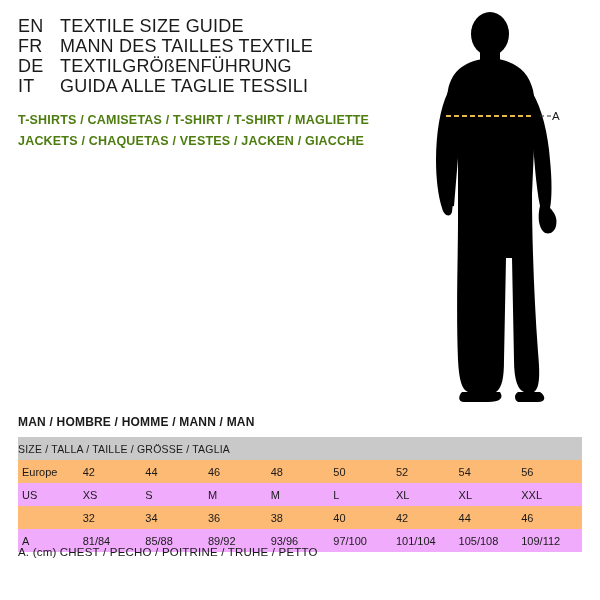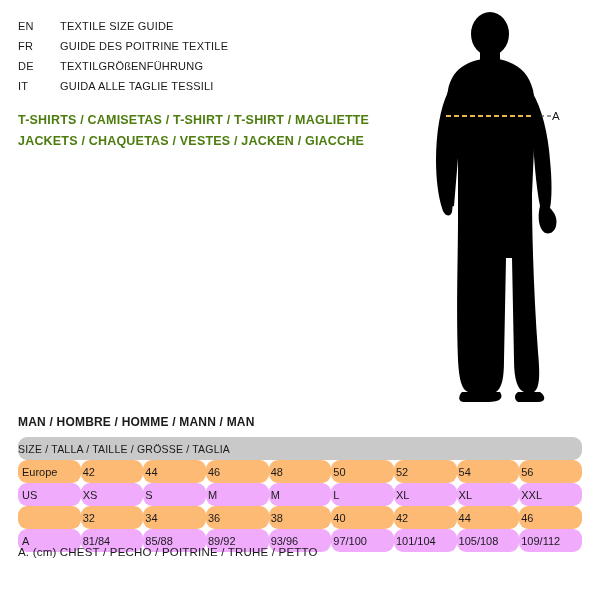--- a/index.html
+++ b/index.html
@@ -25,21 +25,21 @@
   .lang-block {
     position: absolute;
     left: 18px;
     top: 16px;
     width: 380px;
   }
   .lang-row {
     display: flex;
     align-items: baseline;
     line-height: 20px;
-    font-size: 11px;
+    font-size: 18px;
     letter-spacing: 0.2px;
   }
   .lang-code {
     width: 42px;
     flex: 0 0 42px;
     color: #1a1a1a;
   }
   .lang-text {
     color: #1a1a1a;
   }
@@ -96,21 +96,20 @@
     border-collapse: collapse;
     width: 564px;
     table-layout: fixed;
     font-size: 11px;
   }
   table.size-table td {
     padding: 3px 0 3px 0;
     height: 17px;
     color: #1a1a1a;
     vertical-align: middle;
-    border-radius: 9px;
   }
   .row-head td {
     background: #c9c9c9;
     font-size: 10.5px;
     letter-spacing: 0.2px;
     padding-left: 4px;
   }
   .row-light td { background: #fdba74; }
   .row-shade td { background: #f0abfc; }
   .col-label { padding-left: 4px !important; width: 88px; }
@@ -130,21 +129,21 @@
 
 <div class="page">
 
   <div class="lang-block">
     <div class="lang-row">
       <span class="lang-code">EN</span>
       <span class="lang-text">TEXTILE SIZE GUIDE</span>
     </div>
     <div class="lang-row">
       <span class="lang-code">FR</span>
-      <span class="lang-text">GUIDE DES POITRINE TEXTILE</span>
+      <span class="lang-text">MANN DES TAILLES TEXTILE</span>
     </div>
     <div class="lang-row">
       <span class="lang-code">DE</span>
       <span class="lang-text">TEXTILGRÖßENFÜHRUNG</span>
     </div>
     <div class="lang-row">
       <span class="lang-code">IT</span>
       <span class="lang-text">GUIDA ALLE TAGLIE TESSILI</span>
     </div>
   </div>

